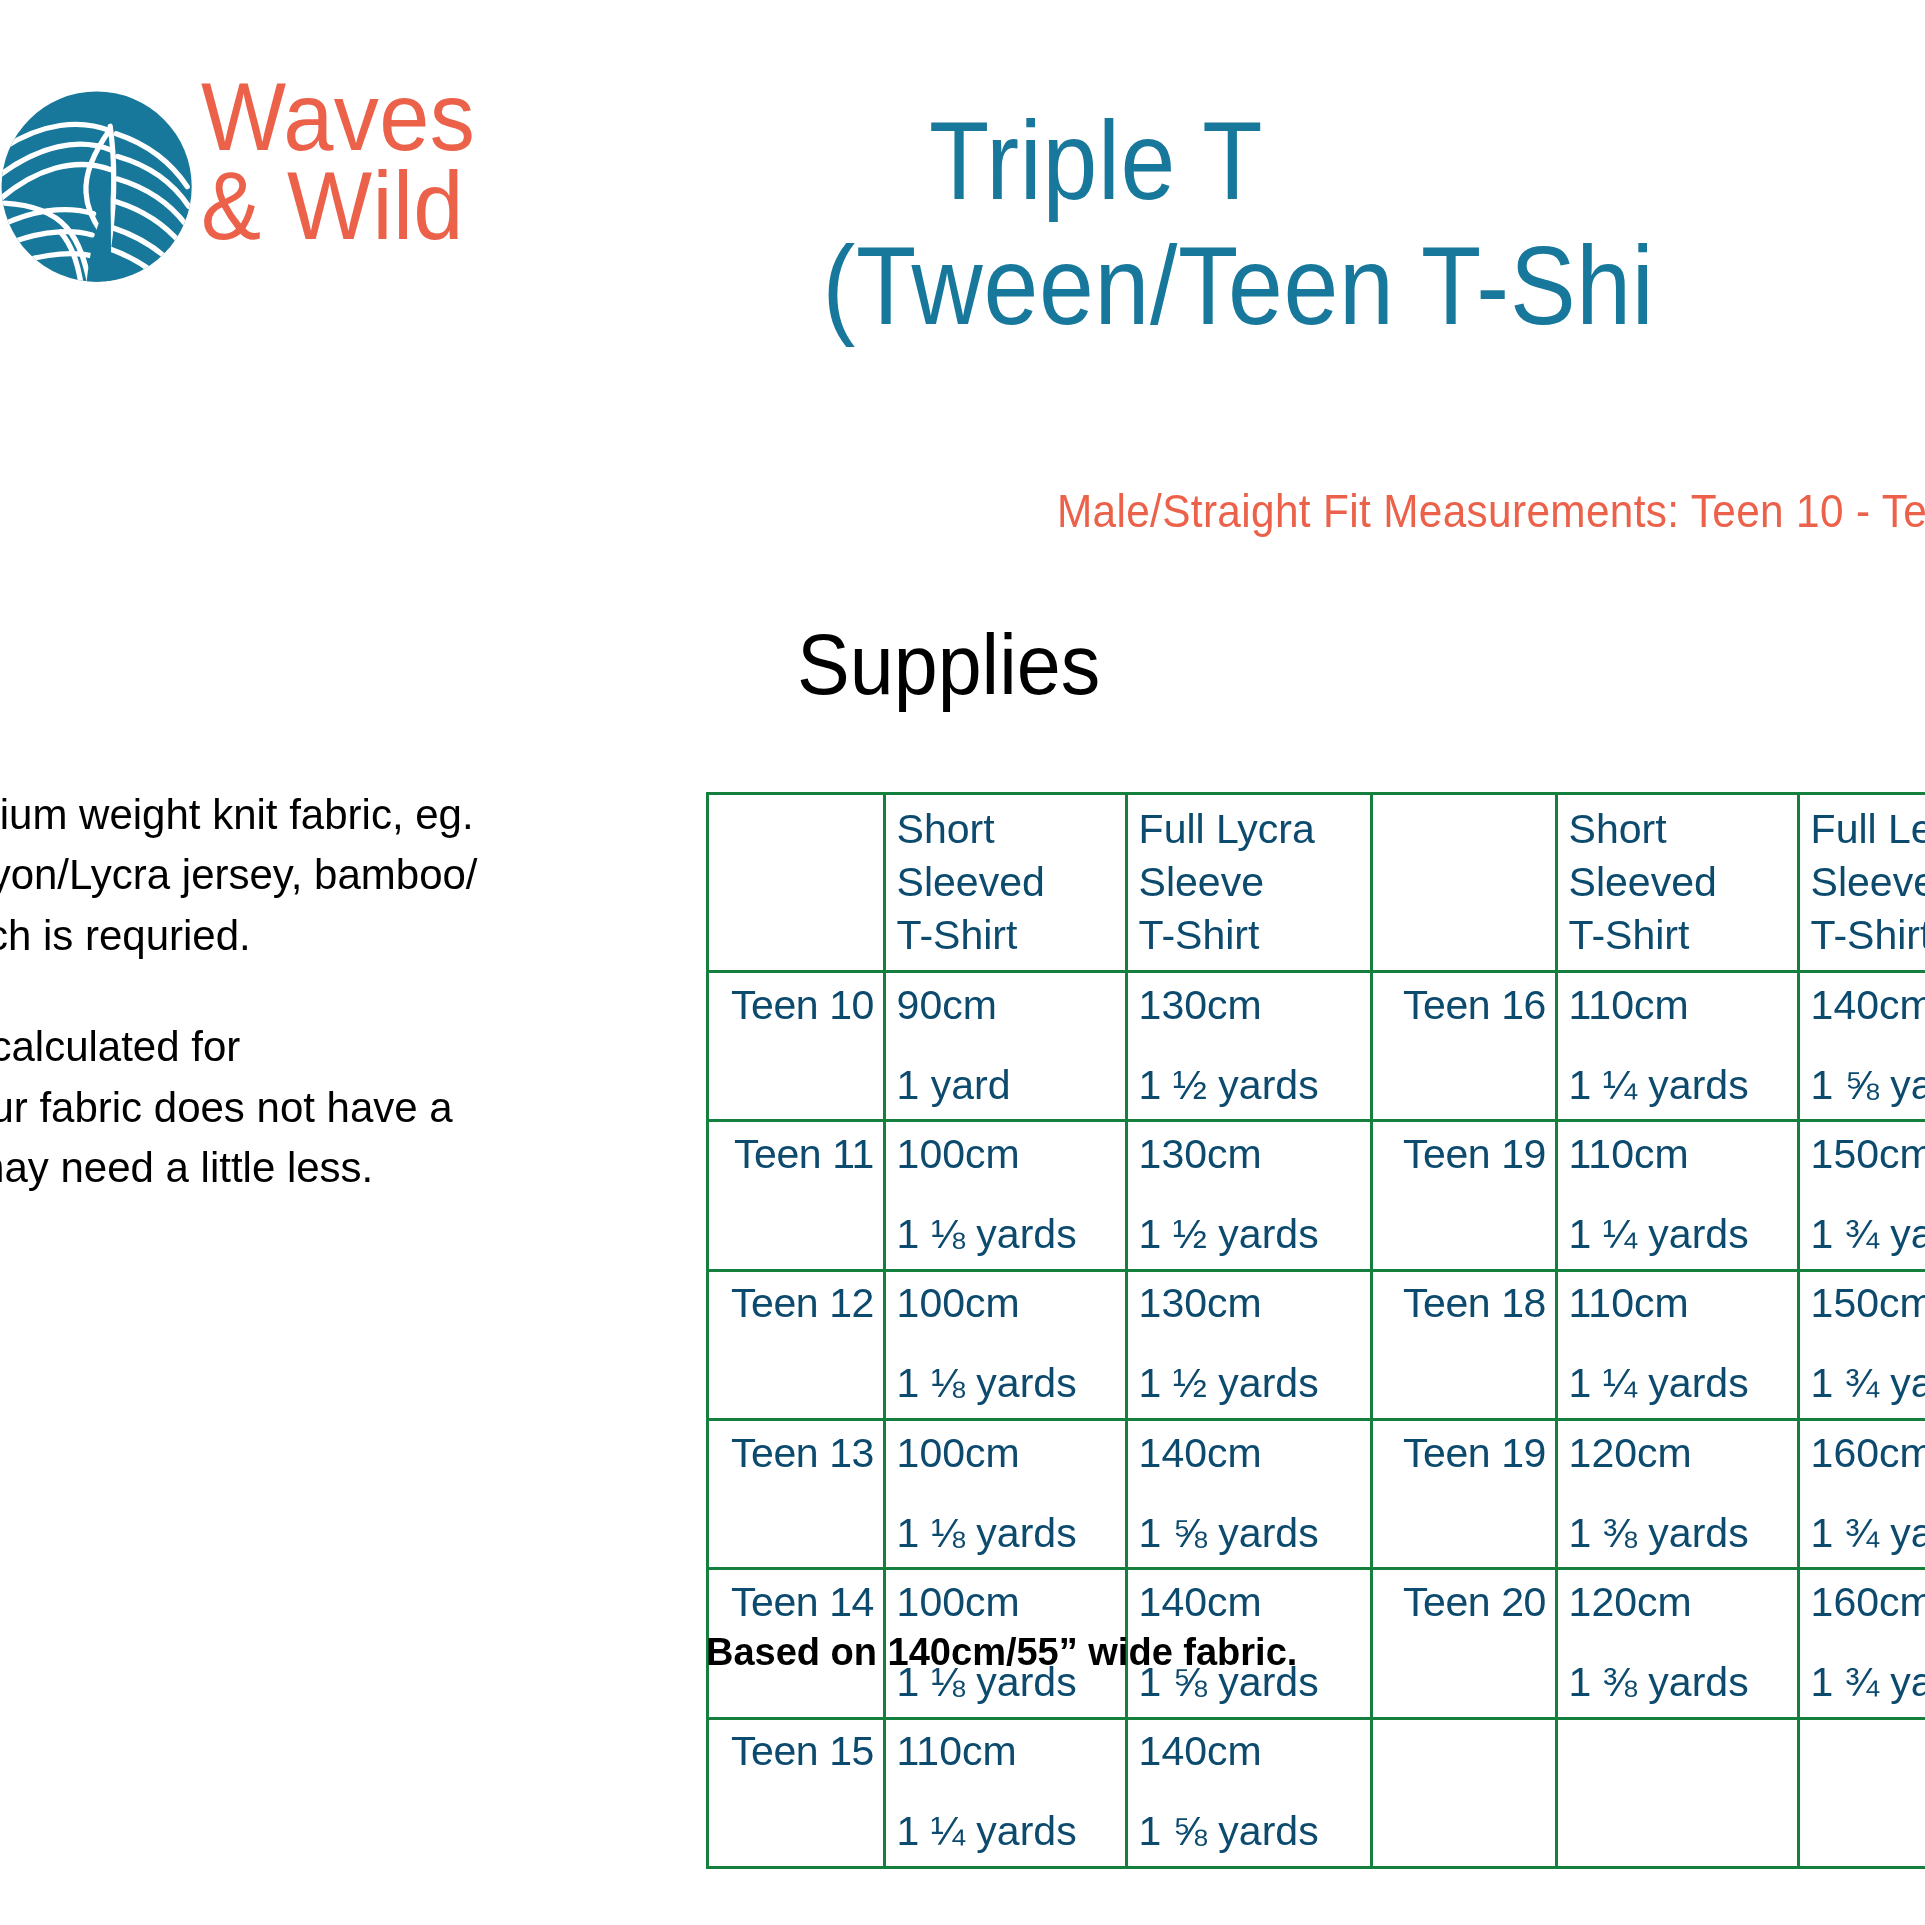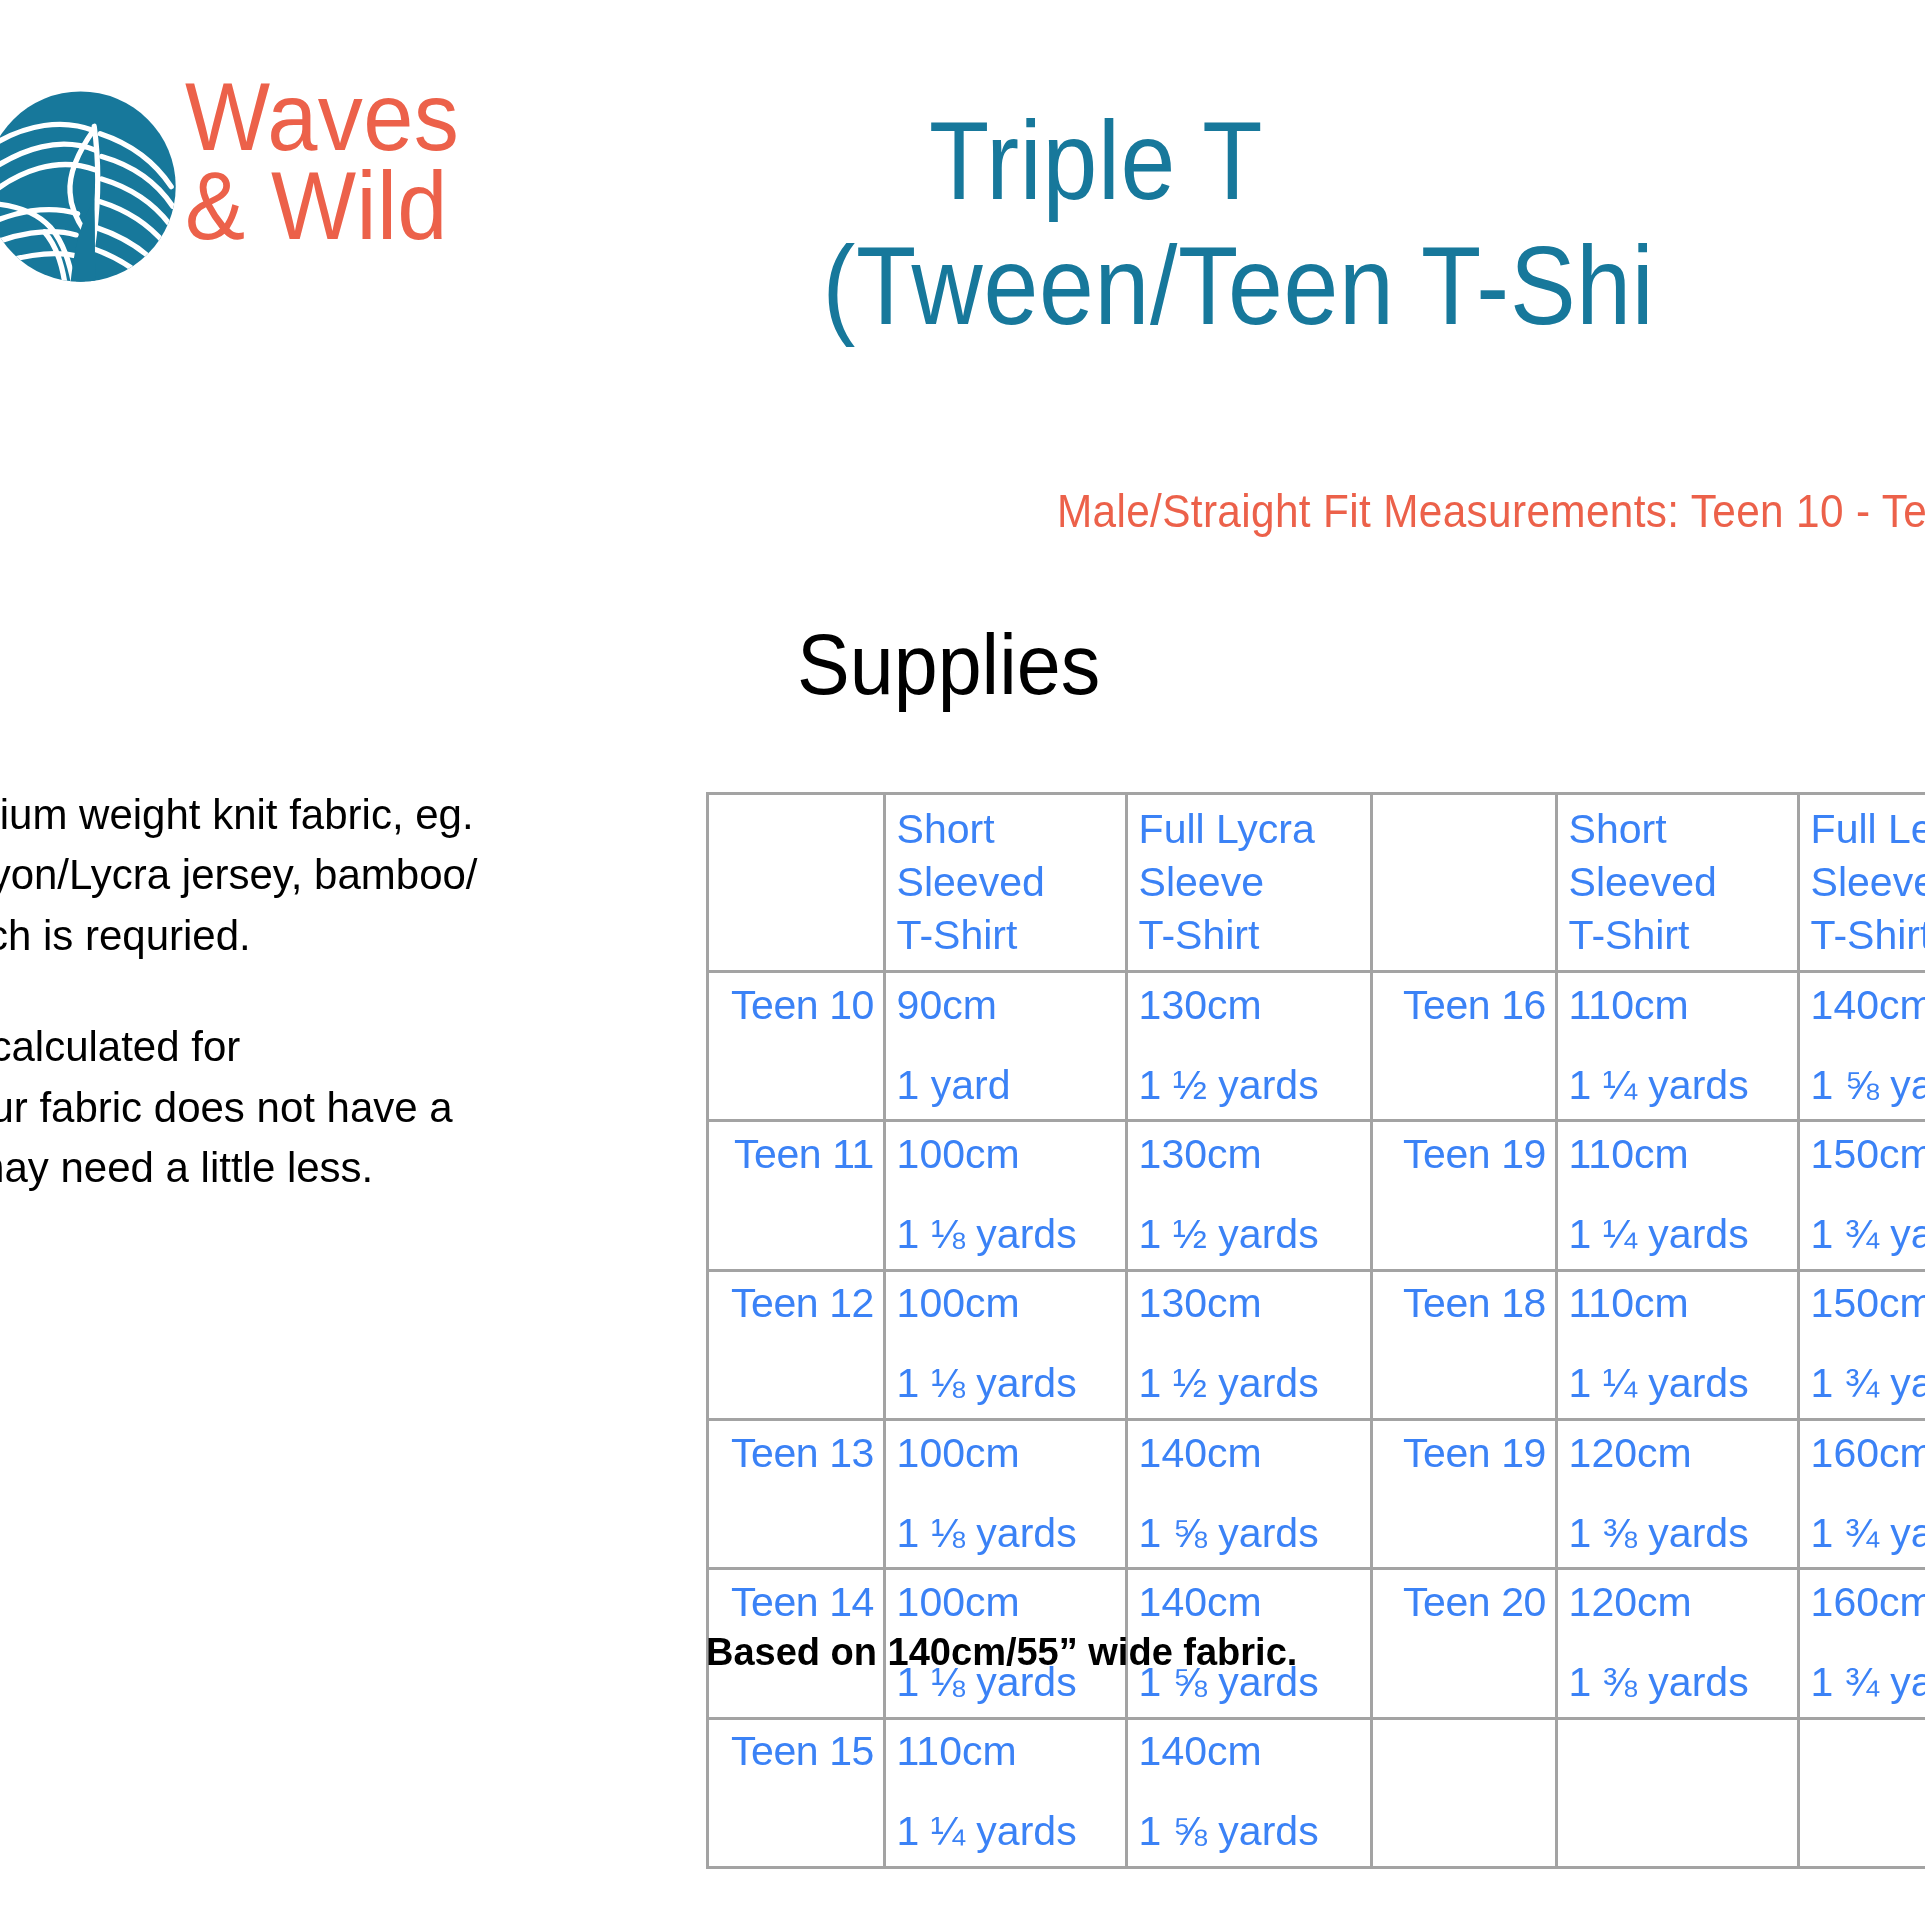--- a/index.html
+++ b/index.html
@@ -13,21 +13,21 @@
     position: relative;
     overflow: hidden;
     font-family: "Liberation Sans", sans-serif;
     color: #000000;
     -webkit-font-smoothing: antialiased;
   }
 
   
   #logo-block {
     position: absolute;
-    left: 0px;
+    left: 16px;
     top: 72px;
     width: 514px;
     height: 249px;
   }
   #logo-mark {
     position: absolute;
     left: -19px;
     top: 15px;
     width: 200px;
     height: 200px;
@@ -114,27 +114,27 @@
     left: 706px;
     top: 792px;
     width: 1329px;
   }
   table.supplies {
     border-collapse: collapse;
     table-layout: fixed;
     width: 1329px;
   }
   table.supplies td {
-    border: 3px solid #a3a3a3;
+    border: 3px solid #15803d;
     vertical-align: top;
     padding: 4.5px 9px 7.6px 10.6px;
     font-size: 41px;
     font-weight: 300;
     line-height: 1.32;
-    color: #3b82f6;
+    color: #0c4a6e;
     height: 76px;
   }
   table.supplies td.size-cell {
     font-weight: 400;
     letter-spacing: -0.4px;
     text-align: right;
   }
   table.supplies .hdr td {
     font-weight: 300;
     line-height: 1.30;

